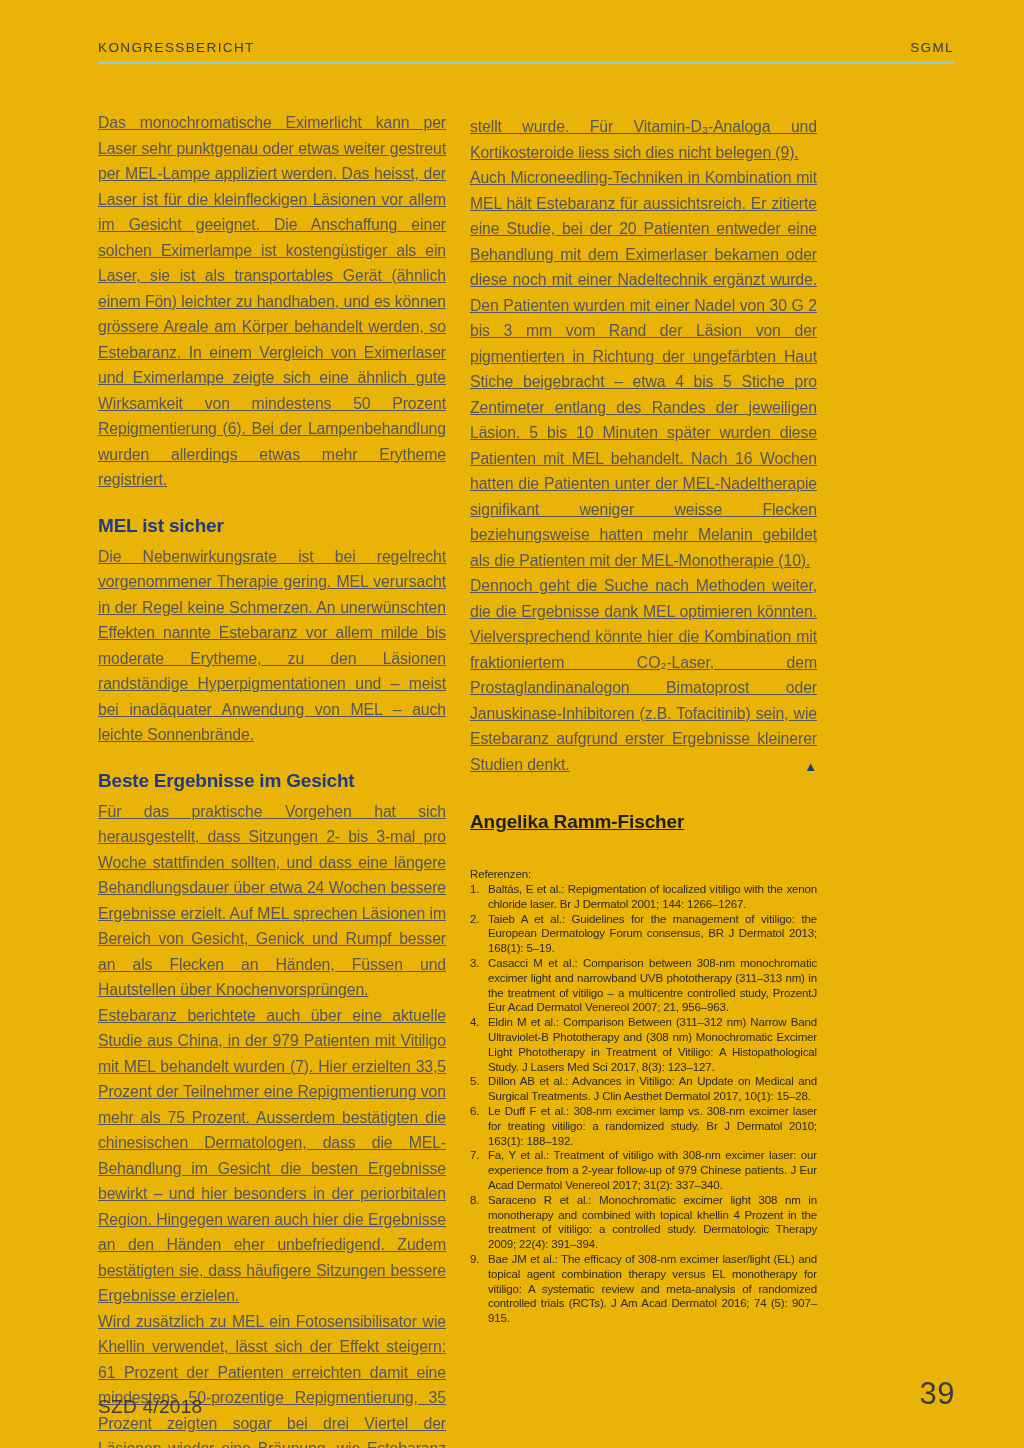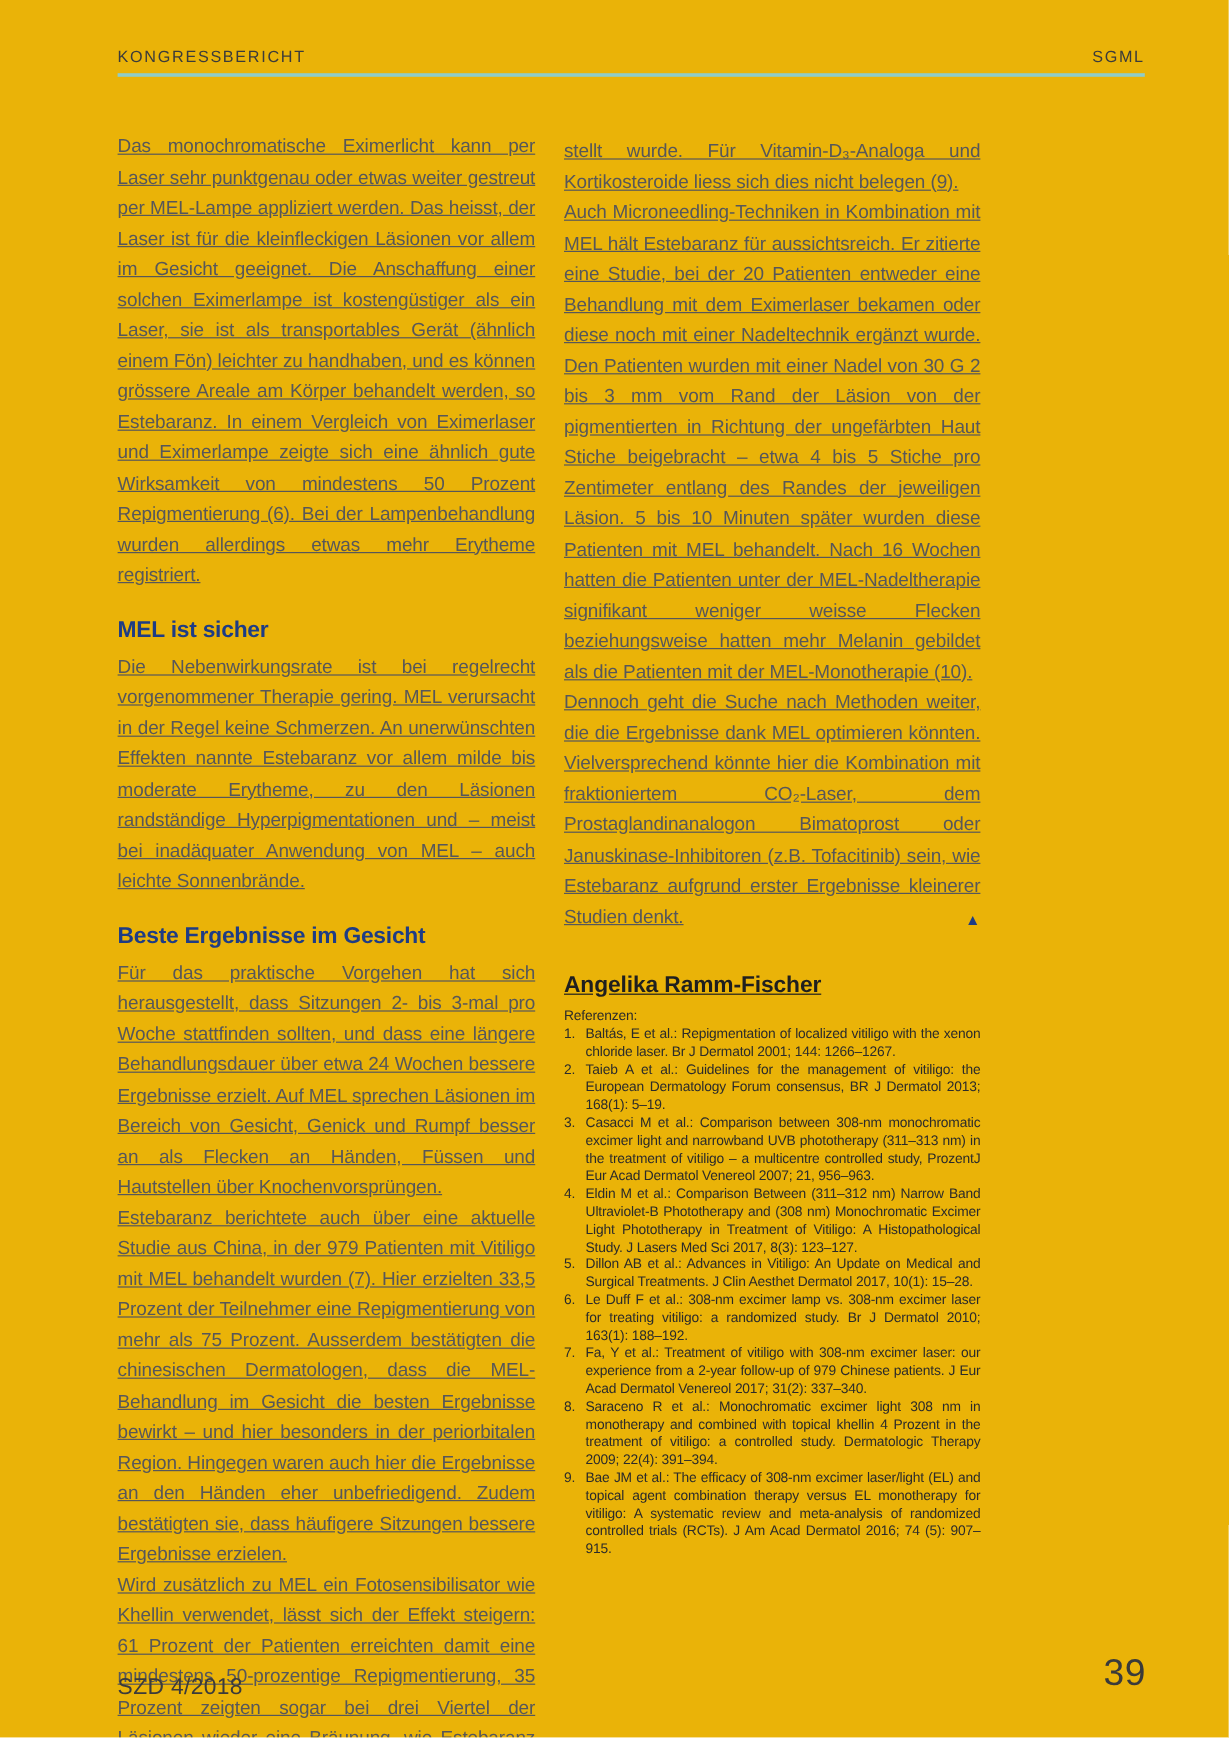--- a/index.html
+++ b/index.html
@@ -30,21 +30,21 @@
   .end-wrap { position:relative; }
   .end-marker {
     position:absolute; right:0; bottom:4px;
     color:#1e3c85; font-size:13px; line-height:13px;
   }
   .author {
     font-size:19px; font-weight:bold; color:#1f1f1f;
     margin:34px 0 0 0; letter-spacing:-0.1px;text-decoration:underline;
   }
   .refs-label {
-    font-size:11.5px; color:#2b2b2b; margin:8px 0 2px 0; letter-spacing:-0.15px;
+    font-size:11.5px; color:#2b2b2b; margin:35px 0 2px 0; letter-spacing:-0.15px;
   }
   .ref {
     display:flex; font-size:11.5px; line-height:14.8px;
     color:#2b2b2b; letter-spacing:-0.15px;
   }
   .ref-num { flex:0 0 18px; }
   .ref-text { flex:1; text-align:justify; }
   .source {
     font-size:11.5px; line-height:14.8px; color:#2b2b2b;
     text-align:justify; margin:19px 0 0 0; letter-spacing:-0.15px;

